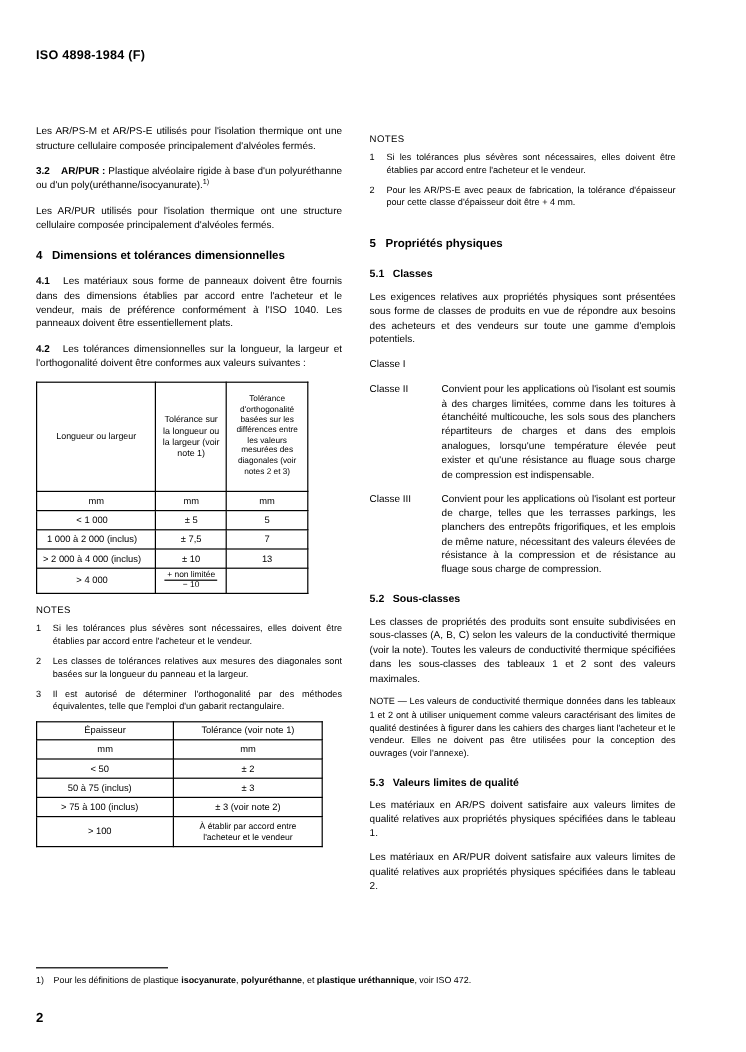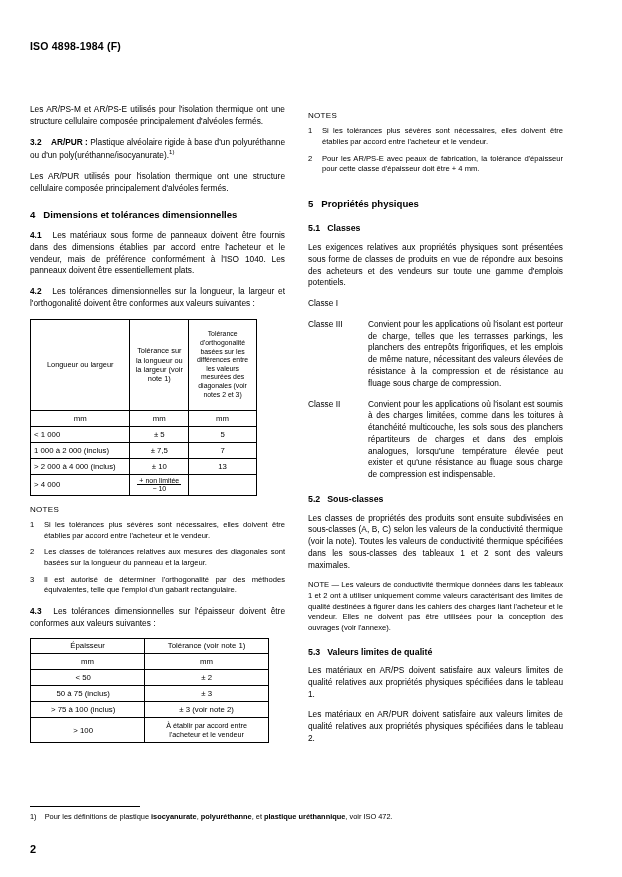--- a/index.html
+++ b/index.html
@@ -109,21 +109,21 @@
     border: 0.8px solid #000;
     padding: 2px 3px;
     text-align: center;
     vertical-align: middle;
   }
   table.t th {
     font-weight: normal;
     line-height: 1.25;
   }
   .tbl1 { width: 227px; margin-left: 14px; }
-  .tbl1 td.left { text-align: left; padding-right: 10px; }
+  .tbl1 td.left { text-align: center; padding-right: 10px; }
   .tbl1 .hdr-tall { height: 86px; font-size: 7.4px; }
   .tbl1 .small { font-size: 6.9px; }
   .tbl2 { width: 239px; margin-left: 14px; }
   .tbl2 td.left { text-align: center; padding-right: 12px; }
   .frac {
     display: inline-block;
     text-align: center;
     line-height: 1.05;
     font-size: 7px;
     vertical-align: middle;
@@ -237,24 +237,20 @@
     </div>
     <div class="note-item">
       <span class="n">2</span>
       <span class="t">Les classes de tolérances relatives aux mesures des diagonales sont basées sur la longueur du panneau et la largeur.</span>
     </div>
     <div class="note-item">
       <span class="n">3</span>
       <span class="t">Il est autorisé de déterminer l'orthogonalité par des méthodes équivalentes, telle que l'emploi d'un gabarit rectangulaire.</span>
     </div>
 
-    <p class="para" style="margin-top:10px">
-      <span class="clause-lead">4.3</span>
-      <span style="margin-left:7px">Les tolérances dimensionnelles sur l'épaisseur doivent être conformes aux valeurs suivantes :</span>
-    </p>
 
     <table class="t tbl2">
       <tbody>
           <tr>
         <th style="width:48%">Épaisseur</th>
         <th style="width:52%">Tolérance (voir note 1)</th>
       </tr>
       <tr>
         <td>mm</td>
         <td>mm</td>
@@ -300,26 +296,26 @@
     <div class="sub-head">
       <span>5.1</span><span class="numtxt">Classes</span>
     </div>
 
     <p class="para">Les exigences relatives aux propriétés physiques sont présentées sous forme de classes de produits en vue de répondre aux besoins des acheteurs et des vendeurs sur toute une gamme d'emplois potentiels.</p>
 
     <div class="classrow">
       <div class="label">Classe I</div>
     </div>
     <div class="classrow">
+      <div class="label">Classe II</div>
+      <div class="body">Convient pour les applications où l'isolant est soumis à des charges limitées, comme dans les toitures à étanchéité multicouche, les sols sous des planchers répartiteurs de charges et dans des emplois analogues, lorsqu'une température élevée peut exister et qu'une résistance au fluage sous charge de compression est indispensable.</div>
+    </div>
+    <div class="classrow">
       <div class="label">Classe III</div>
       <div class="body">Convient pour les applications où l'isolant est porteur de charge, telles que les terrasses parkings, les planchers des entrepôts frigorifiques, et les emplois de même nature, nécessitant des valeurs élevées de résistance à la compression et de résistance au fluage sous charge de compression.</div>
-    </div>
-    <div class="classrow">
-      <div class="label">Classe II</div>
-      <div class="body">Convient pour les applications où l'isolant est soumis à des charges limitées, comme dans les toitures à étanchéité multicouche, les sols sous des planchers répartiteurs de charges et dans des emplois analogues, lorsqu'une température élevée peut exister et qu'une résistance au fluage sous charge de compression est indispensable.</div>
     </div>
 
     <div class="sub-head">
       <span>5.2</span><span class="numtxt">Sous-classes</span>
     </div>
 
     <p class="para">Les classes de propriétés des produits sont ensuite subdivisées en sous-classes (A, B, C) selon les valeurs de la conductivité thermique (voir la note). Toutes les valeurs de conductivité thermique spécifiées dans les sous-classes des tableaux 1 et 2 sont des valeurs maximales.</p>
 
     <p class="note-plain">NOTE — Les valeurs de conductivité thermique données dans les tableaux 1 et 2 ont à utiliser uniquement comme valeurs caractérisant des limites de qualité destinées à figurer dans les cahiers des charges liant l'acheteur et le vendeur. Elles ne doivent pas être utilisées pour la conception des ouvrages (voir l'annexe).</p>
 

